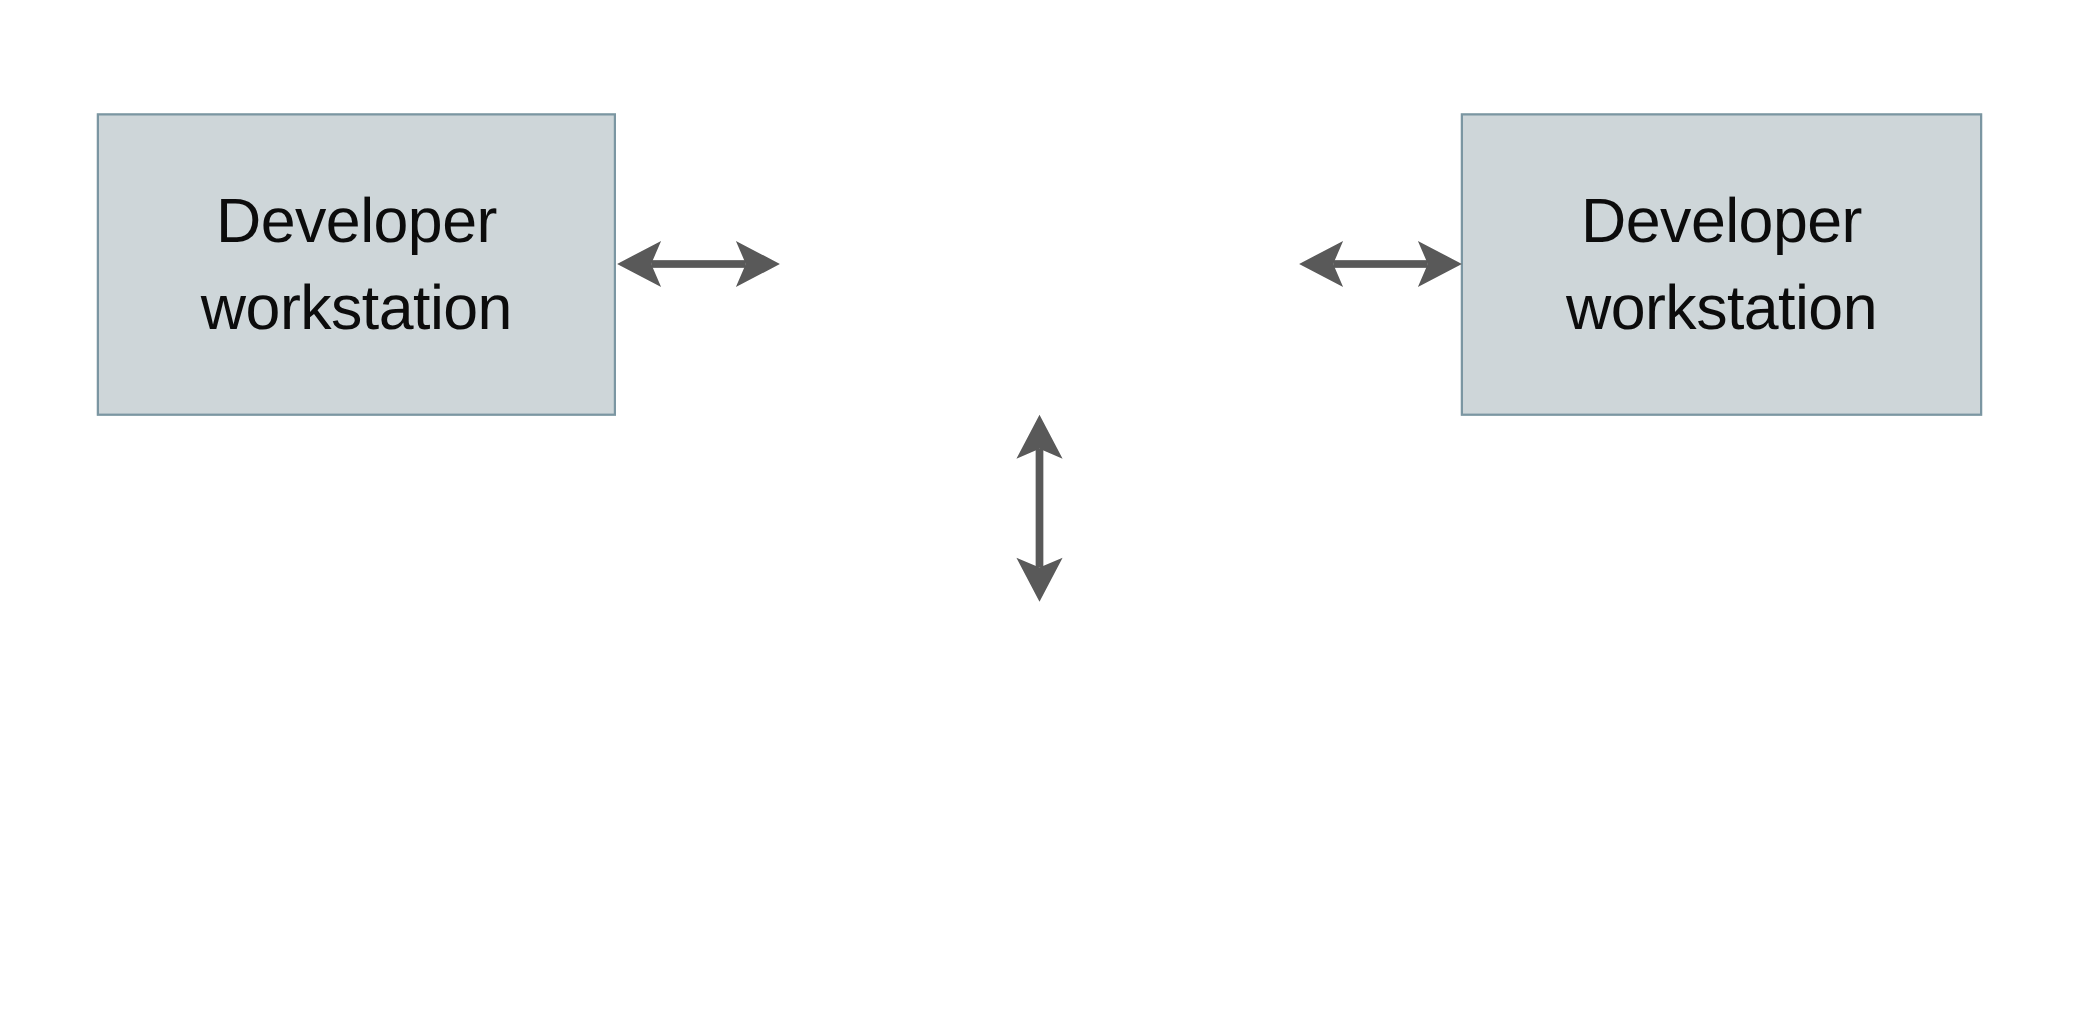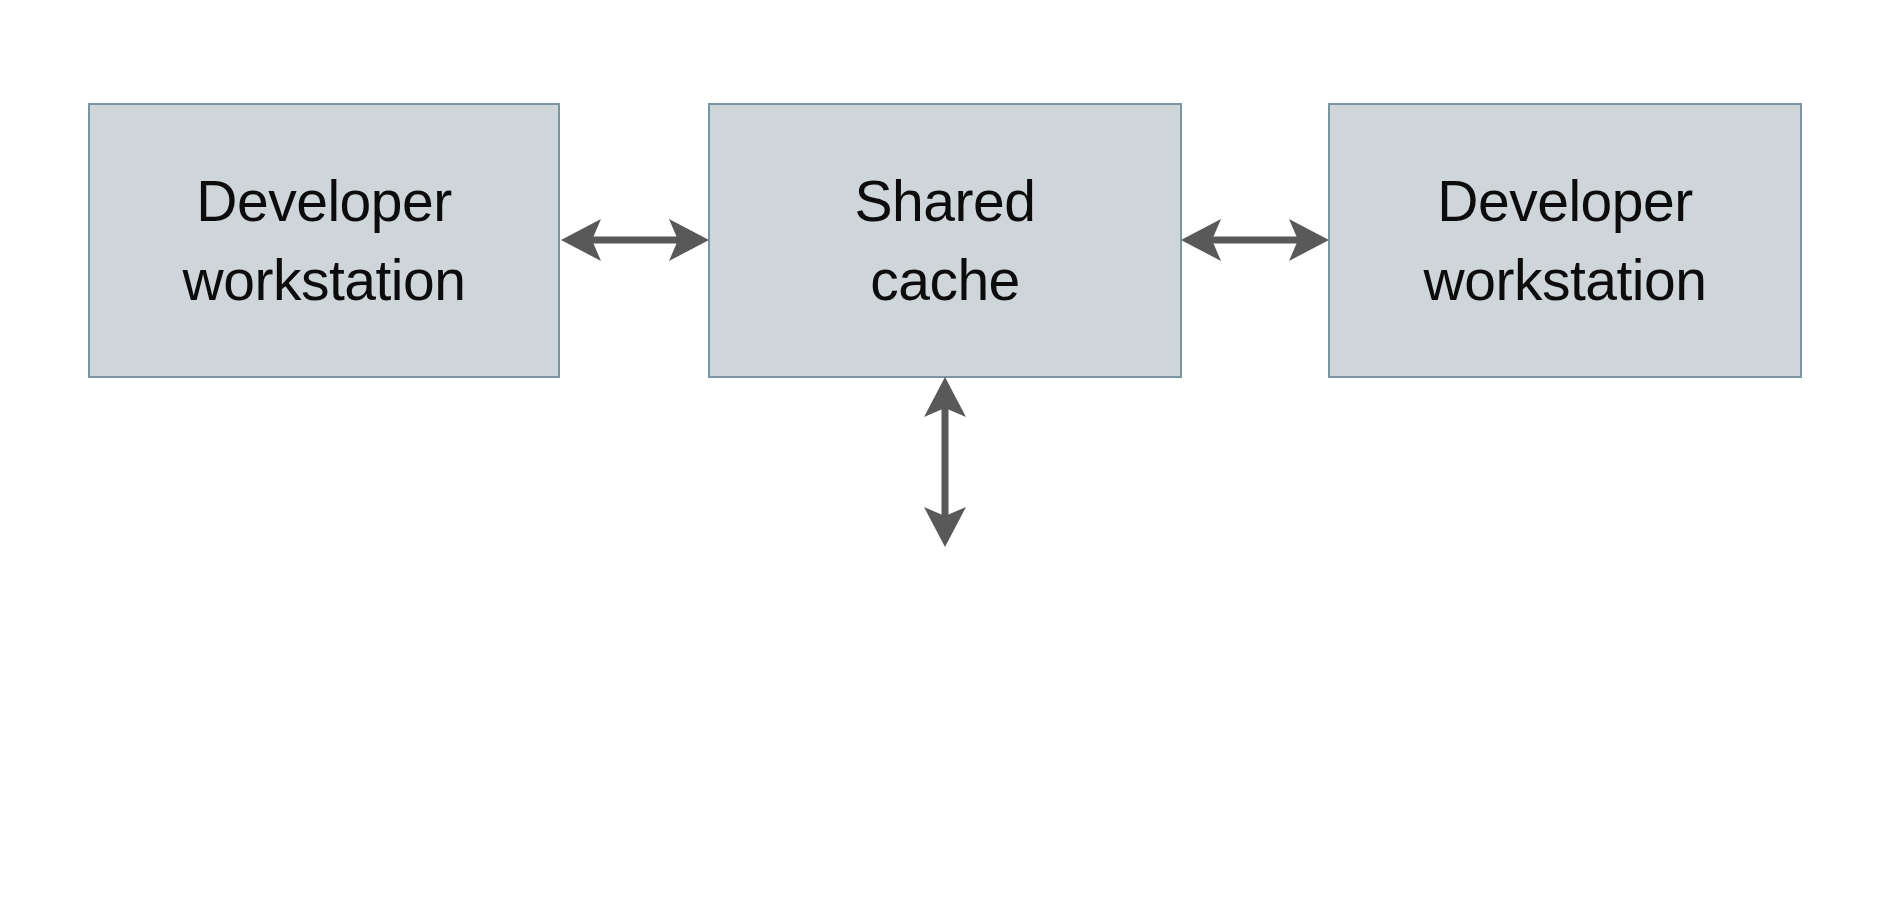--- a/index.html
+++ b/index.html
@@ -57,24 +57,20 @@
 </head>
 <body>
 
 <div id="diagram-canvas">
 
   <div class="node" id="node-dev-left">
     <span class="node-label">Developer
 workstation</span>
   </div>
 
-  <div class="node" id="node-cache">
-    <span class="node-label">Shared
-cache</span>
-  </div>
 
   <div class="node" id="node-dev-right">
     <span class="node-label">Developer
 workstation</span>
   </div>
 
 
   <svg class="edge" id="edge-left-cache" viewBox="0 0 158 56">
     <g fill="#595959">
       <path d="M 5 28 L 45 7 L 36 28 L 45 49 Z"></path>

